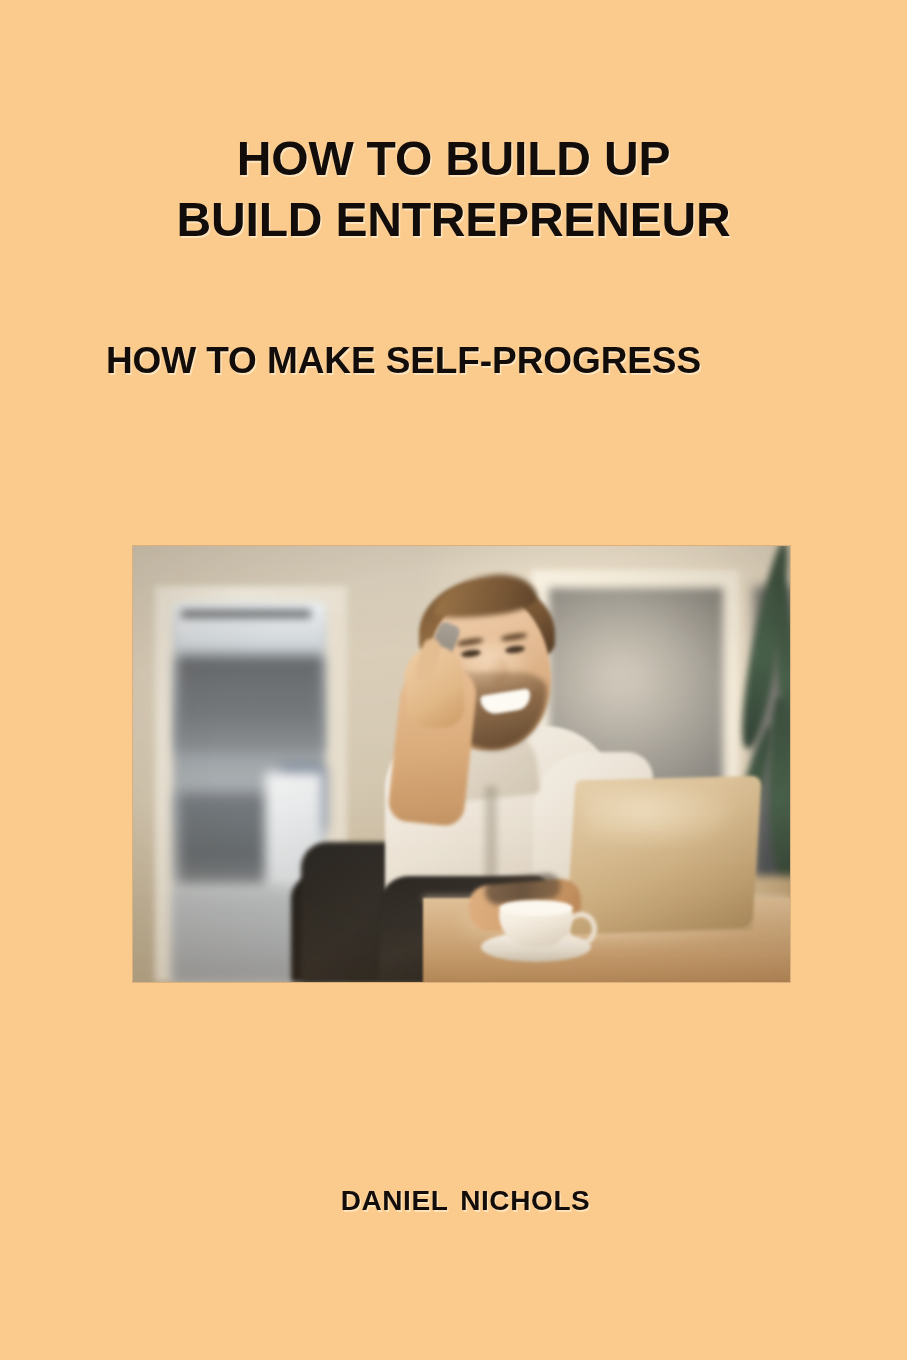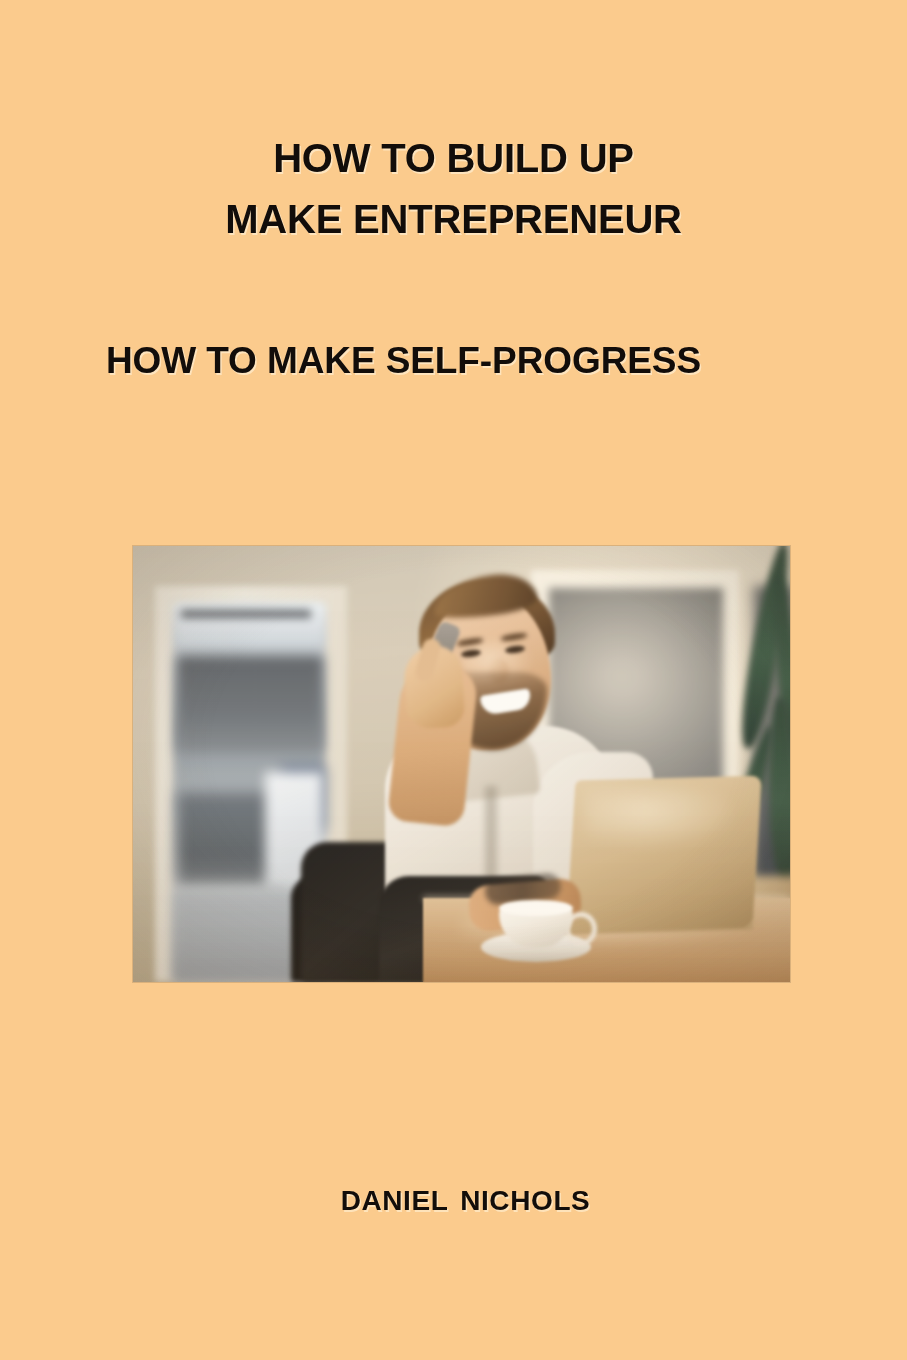--- a/index.html
+++ b/index.html
@@ -26,21 +26,21 @@
     position: absolute;
     left: 0;
     top: 128px;
     width: 907px;
     text-align: center;
   }
   .title-line {
     display: block;
     font-family: "Liberation Sans", sans-serif;
     font-weight: bold;
-    font-size: 40px;
+    font-size: 48px;
     line-height: 61px;
     letter-spacing: -0.2px;
     color: #120d0a;
     text-shadow: 1.5px 1.5px 0.5px rgba(255, 236, 205, 0.75);
     white-space: nowrap;
   }
 
   
   #subtitle-block {
     position: absolute;
@@ -443,21 +443,21 @@
     white-space: nowrap;
   }
 </style>
 </head>
 <body>
 
 <div id="cover">
 
   <div id="title-block">
     <span class="title-line">HOW TO BUILD UP</span>
-    <span class="title-line">MAKE ENTREPRENEUR</span>
+    <span class="title-line">BUILD ENTREPRENEUR</span>
   </div>
 
   <div id="subtitle-block">
     <span class="subtitle-line">HOW TO MAKE SELF-PROGRESS</span>
   </div>
 
   <div id="cover-photo" aria-label="Smiling bearded businessman in a white shirt talking on a mobile phone while sitting at a wooden desk with an open laptop and a cup of coffee">
     <div class="layer ph-wall"></div>
     <div class="layer ph-door-frame"></div>
     <div class="layer ph-door-inner"></div>

